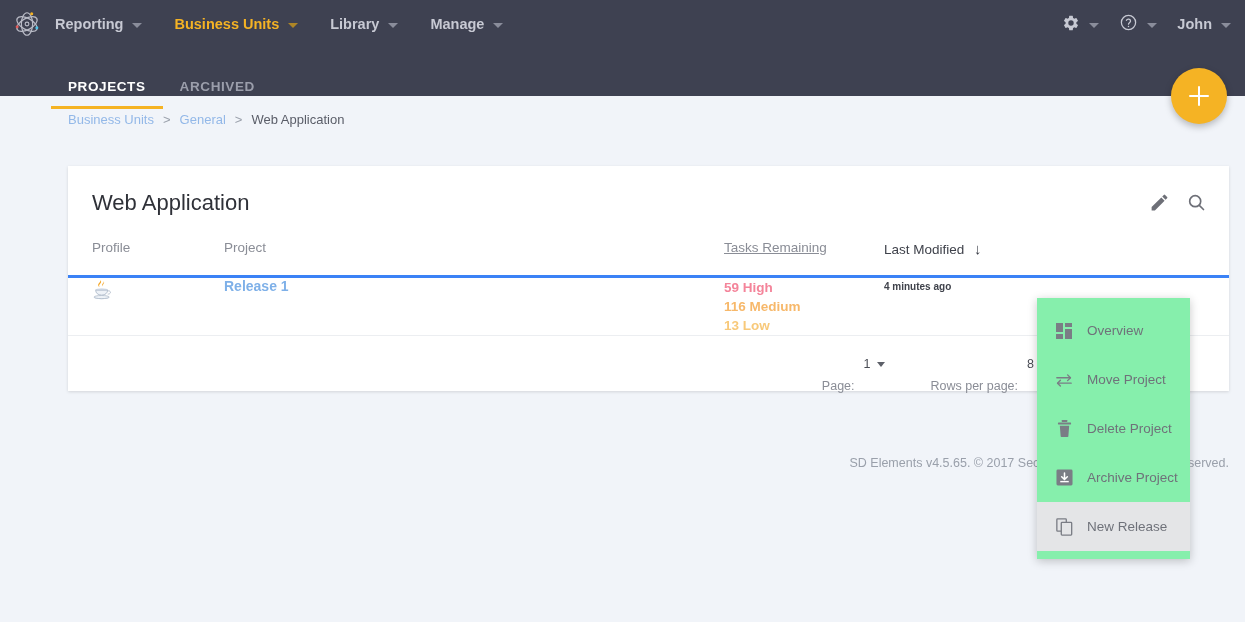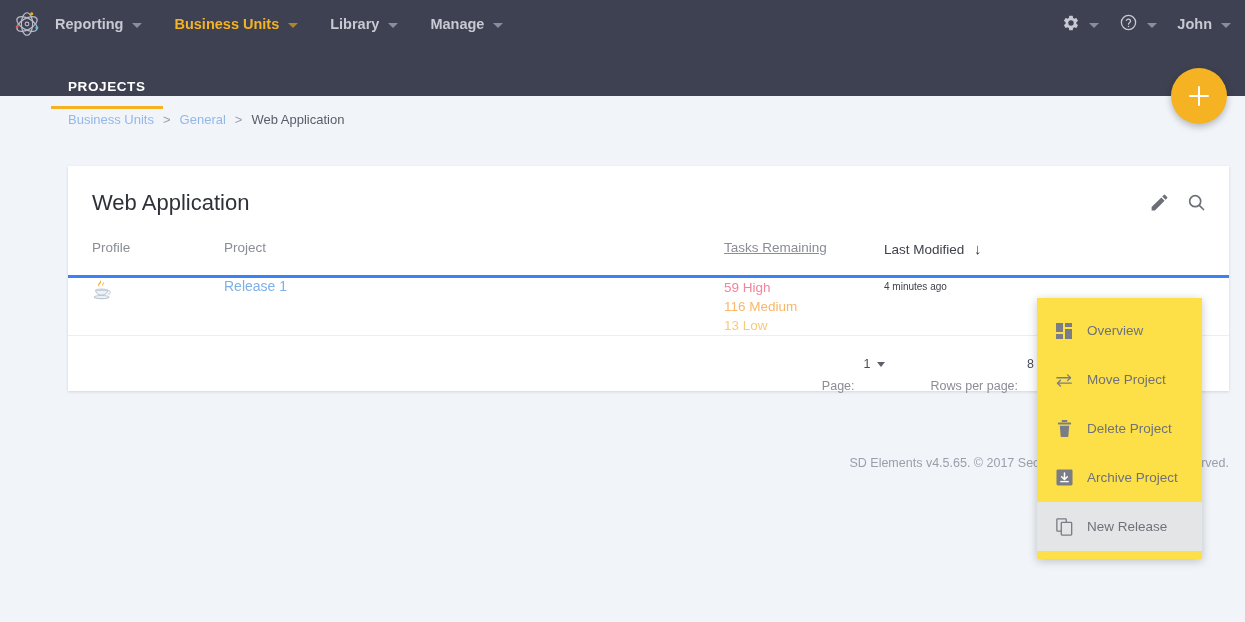--- a/index.html
+++ b/index.html
@@ -191,21 +191,21 @@
   .col-profile { width: 156px; padding-left: 24px !important; }
   .col-project { width: 500px; }
   .col-tasks   { width: 160px; text-decoration: underline; }
   .col-modified{ }
 
   .table td {
     padding: 0;
     vertical-align: top;
     font-size: 13.5px;
   }
-  .row-cell { padding-top: 22px; padding-bottom: 30px; }
+  .row-cell { padding-top: 22px; padding-bottom: 30px; font-weight: bold; }
   .project-link { color: #7eb0e8; text-decoration: none; cursor: pointer; font-size: 14px; }
   .tasks-line { line-height: 19px; font-size: 13.5px; }
   .t-high { color: #f4849a; }
   .t-med  { color: #f7b86a; }
   .t-low  { color: #f8c97a; }
   .modified { color: #3f424b; font-size: 10px; }
 
   .table tbody tr { border-bottom: 1px solid #eceef1; }
 
   .card-footer {
@@ -240,22 +240,22 @@
     font-size: 12.5px;
     color: #9aa0ab;
     white-space: nowrap;
   }
 
   
   .ctx-menu {
     position: absolute;
     left: 1037px;
     top: 298px;
-    width: 165px;
-    background: #fde047;
+    width: 153px;
+    background: #86efac;
     box-shadow: 0 2px 9px rgba(0,0,0,0.22);
     padding: 8px 0 8px 0;
     z-index: 30;
   }
   .ctx-item {
     display: flex;
     align-items: center;
     height: 49px;
     padding-left: 16px;
     font-size: 13.5px;
@@ -334,20 +334,23 @@
       <div class="ni">
         <span>John</span>
         <span class="caret"></span>
       </div>
     </div>
   </div>
 
   <div class="nav-row2">
     <div class="tab active">
       <span>PROJECTS</span>
+    </div>
+    <div class="tab">
+      <span>ARCHIVED</span>
     </div>
   </div>
 </div>
 
 <div class="fab"></div>
 
 <div class="breadcrumb">
   <a>Business Units</a>
   <span class="sep">&gt;</span>
   <a>General</a>

